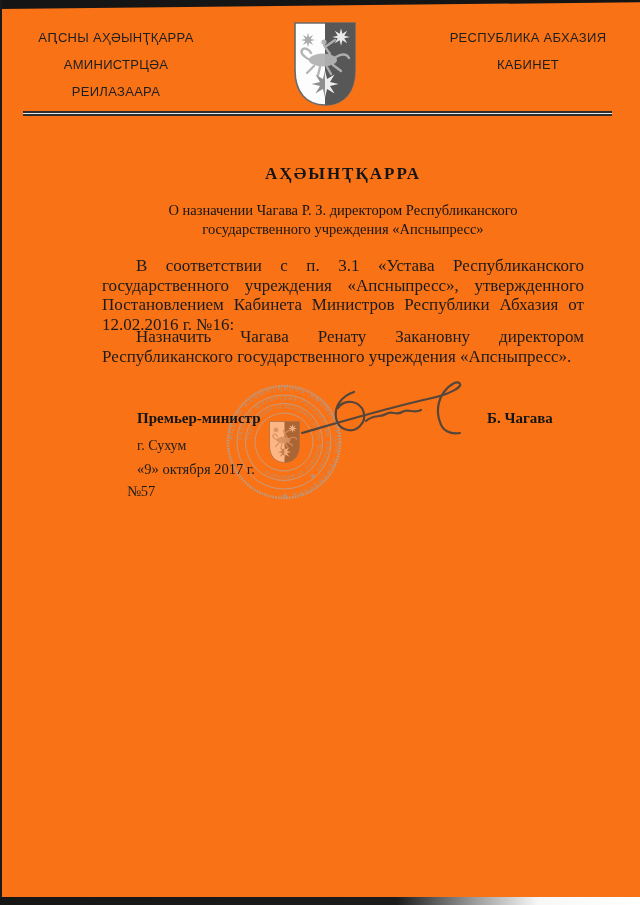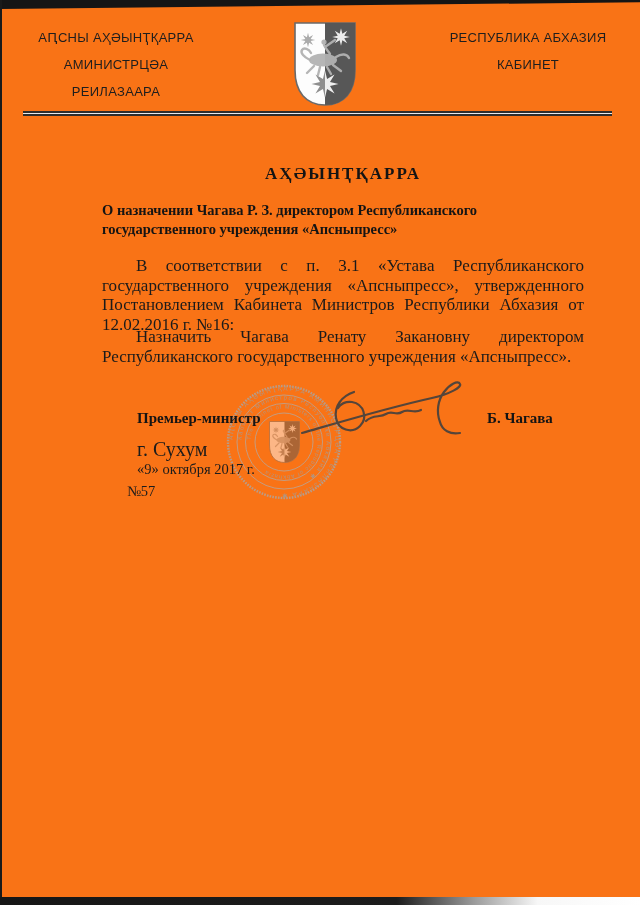--- a/index.html
+++ b/index.html
@@ -43,34 +43,34 @@
     background:#e9e9e9;
   }
   
   .doc-title {
     position:absolute; top:164px; left:102px; width:482px;
     text-align:center; font-weight:bold; font-size:17px;
     letter-spacing:2px; color:#141414;
   }
   .doc-subject {
     position:absolute; top:201px; left:102px; width:482px;
-    font-weight:bold; font-size:14.5px; line-height:19px;
+    text-align:center; font-weight:normal; font-size:14.5px; line-height:19px;
     color:#141414;
   }
   .para {
     position:absolute; left:102px; width:482px;
     font-size:17px; line-height:19.5px; text-align:justify;
     text-indent:34px; color:#1b1b1b;
   }
   .para1 { top:256px; }
   .para2 { top:327px; }
   
   .sig-post  { position:absolute; left:137px; top:410px; font-weight:bold; font-size:15px; color:#141414; }
   .sig-name  { position:absolute; left:487px; top:410px; font-weight:bold; font-size:15px; color:#141414; }
-  .sig-city  { position:absolute; left:137px; top:438px; font-size:20px; }
+  .sig-city  { position:absolute; left:137px; top:438px; font-size:14px; }
   .sig-date  { position:absolute; left:137px; top:461px; font-size:14.5px; }
   .sig-num   { position:absolute; left:127px; top:483px; font-size:14.5px; }
   .stamp { position:absolute; left:225px; top:383px; opacity:0.78; }
   .stamp text {
     font-family:"Liberation Sans","DejaVu Sans",sans-serif;
     fill:#9e9e9e;
   }
   .ring-outer  { font-size:6.4px; letter-spacing:1.6px; }
   .ring-middle { font-size:6.1px; letter-spacing:1.3px; }
   .ring-inner  { font-size:5.5px; letter-spacing:0.9px; }

